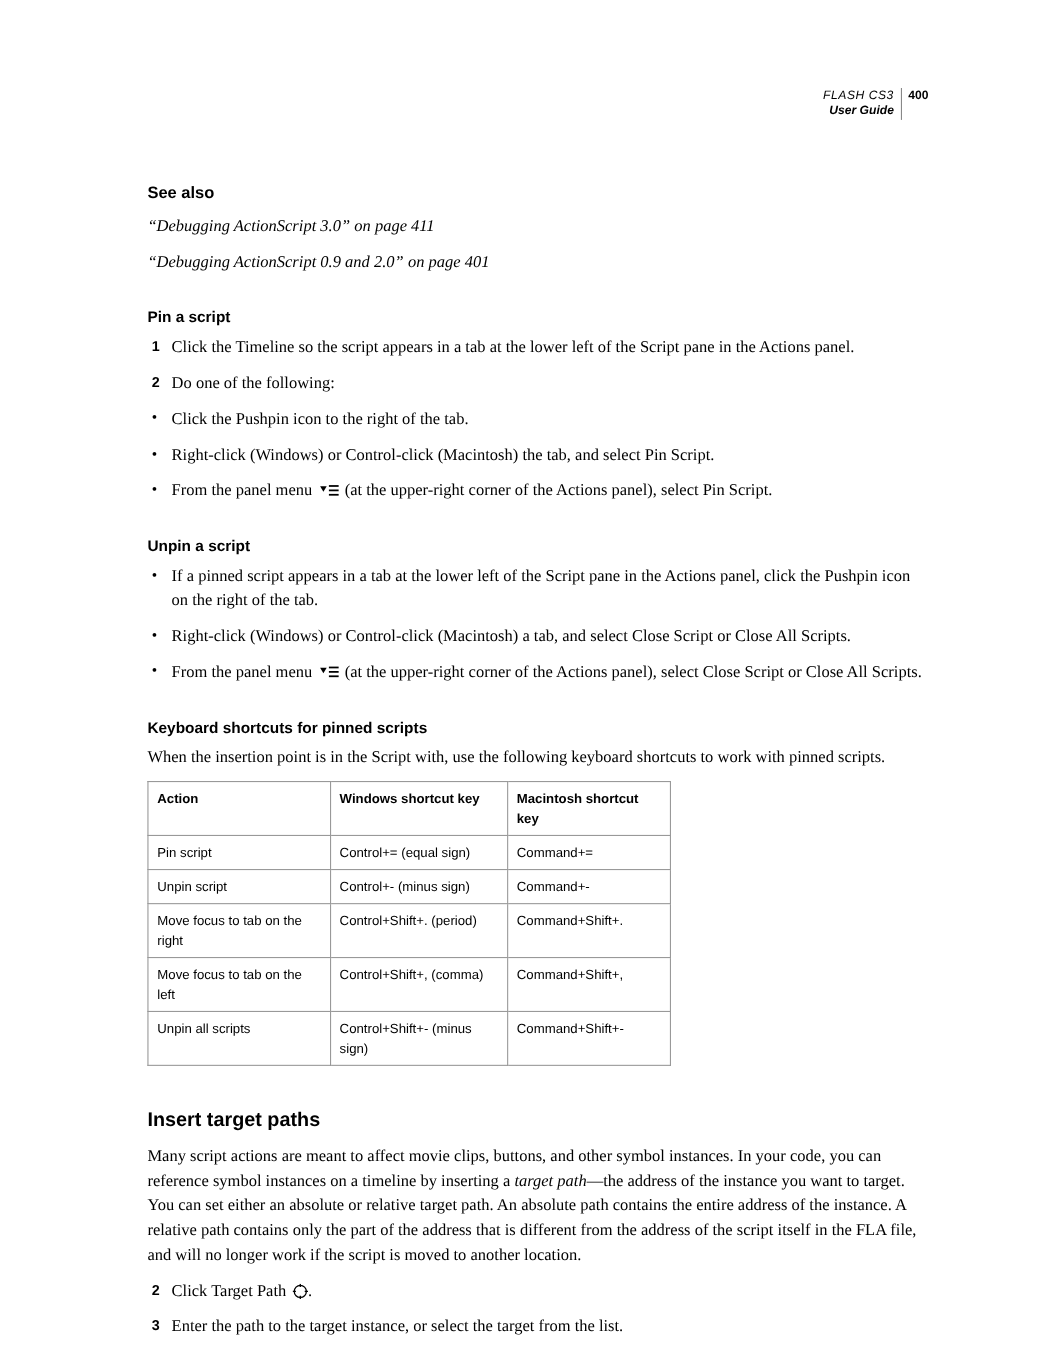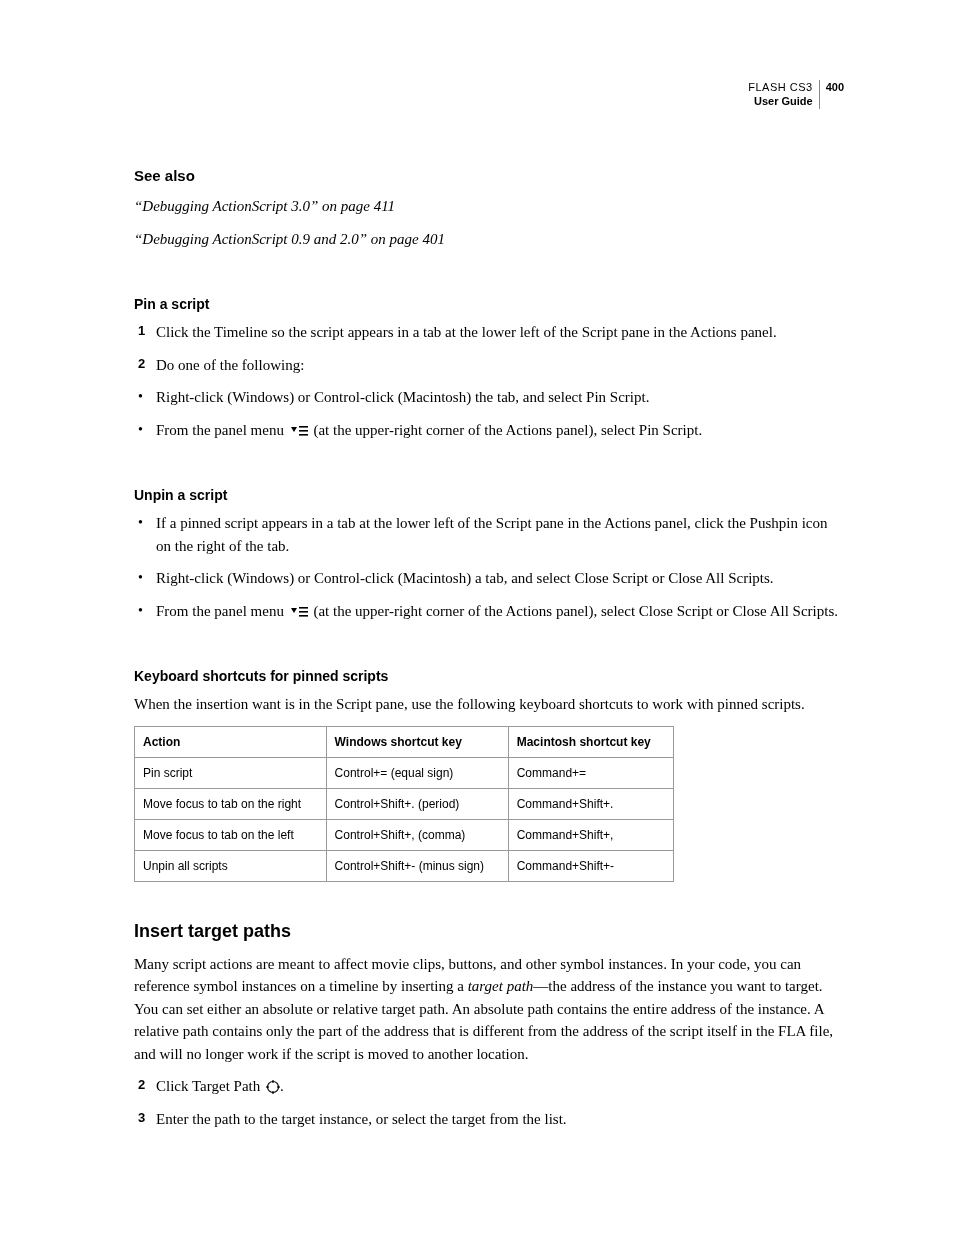--- a/index.html
+++ b/index.html
@@ -18,37 +18,38 @@
     justify-content: flex-end;
     align-items: stretch;
     margin-bottom: 56px;
     font-size: 11px;
     line-height: 1.3;
   }
   .header-left {
     text-align: right;
     padding-right: 6px;
     border-right: 1px solid #888;
+    font-style: italic;
   }
   .header-right {
     padding-left: 6px;
     font-weight: bold;
     white-space: nowrap;
   }
   .header-left .l1 { letter-spacing: 0.5px; }
   .header-left .l2 { font-weight: bold; }
   h3.see-also {
     font-size: 15px;
     font-weight: bold;
     margin-bottom: 8px;
   }
   h4.subhead {
     font-size: 14px;
     font-weight: bold;
-    margin-top: 44px;
+    margin-top: 28px;
     margin-bottom: 6px;
   }
   p.body { margin-bottom: 10px; }
   .link-line { margin-bottom: 10px; font-style: italic; }
   ol.steps { list-style: none; margin-left: 4px; }
   ol.steps > li {
     position: relative;
     padding-left: 18px;
     margin-bottom: 10px;
   }
@@ -76,21 +77,21 @@
   }
   .panel-menu-icon {
     display: inline-block;
     vertical-align: -2px;
     margin: 0 2px;
   }
   .panel-menu-icon svg { display: block; }
   table.kb {
     border-collapse: collapse;
     margin-top: 10px;
-    width: 540px;
+    width: 476px;
     font-size: 12px;
   }
   table.kb th, table.kb td {
     border: 1px solid #999;
     padding: 6px 8px;
     text-align: left;
     vertical-align: top;
   }
   table.kb th { font-weight: bold; background: #fff; }
   h2.section {
@@ -122,20 +123,21 @@
 <h3 class="see-also sans">See also</h3>
 <p class="link-line">“Debugging ActionScript 3.0” on page 411</p>
 <p class="link-line">“Debugging ActionScript 0.9 and 2.0” on page 401</p>
 
 <h4 class="subhead sans">Pin a script</h4>
 <ol class="steps">
   <li data-num="1"><span>Click the Timeline so the script appears in a tab at the lower left of the Script pane in the Actions panel.</span></li>
   <li data-num="2"><span>Do one of the following:</span></li>
 </ol>
 <ul class="bullets">
+  <li><span>Click the Pushpin icon to the right of the tab.</span></li>
   <li><span>Right-click (Windows) or Control-click (Macintosh) the tab, and select Pin Script.</span></li>
   <li>
     <span>From the panel menu </span><span class="panel-menu-icon"><svg width="18" height="12" viewBox="0 0 18 12">
           <polygon points="1,2 7,2 4,7" fill="#000"></polygon>
           <rect x="9" y="1" width="9" height="1.6" fill="#000"></rect>
           <rect x="9" y="5" width="9" height="1.6" fill="#000"></rect>
           <rect x="9" y="9" width="9" height="1.6" fill="#000"></rect>
         </svg></span><span> (at the upper-right corner of the Actions panel), select Pin Script.</span>
   </li>
 </ul>
@@ -148,34 +150,39 @@
     <span>From the panel menu </span><span class="panel-menu-icon"><svg width="18" height="12" viewBox="0 0 18 12">
           <polygon points="1,2 7,2 4,7" fill="#000"></polygon>
           <rect x="9" y="1" width="9" height="1.6" fill="#000"></rect>
           <rect x="9" y="5" width="9" height="1.6" fill="#000"></rect>
           <rect x="9" y="9" width="9" height="1.6" fill="#000"></rect>
         </svg></span><span> (at the upper-right corner of the Actions panel), select Close Script or Close All Scripts.</span>
   </li>
 </ul>
 
 <h4 class="subhead sans">Keyboard shortcuts for pinned scripts</h4>
-<p class="body">When the insertion want is in the Script pane, use the following keyboard shortcuts to work with pinned scripts.</p>
+<p class="body">When the insertion point is in the Script with, use the following keyboard shortcuts to work with pinned scripts.</p>
 <table class="kb sans">
   <thead>
     <tr>
       <th>Action</th>
       <th>Windows shortcut key</th>
       <th>Macintosh shortcut key</th>
     </tr>
   </thead>
   <tbody>
     <tr>
       <td>Pin script</td>
       <td>Control+= (equal sign)</td>
       <td>Command+=</td>
+    </tr>
+    <tr>
+      <td>Unpin script</td>
+      <td>Control+- (minus sign)</td>
+      <td>Command+-</td>
     </tr>
     <tr>
       <td>Move focus to tab on the right</td>
       <td>Control+Shift+. (period)</td>
       <td>Command+Shift+.</td>
     </tr>
     <tr>
       <td>Move focus to tab on the left</td>
       <td>Control+Shift+, (comma)</td>
       <td>Command+Shift+,</td>

